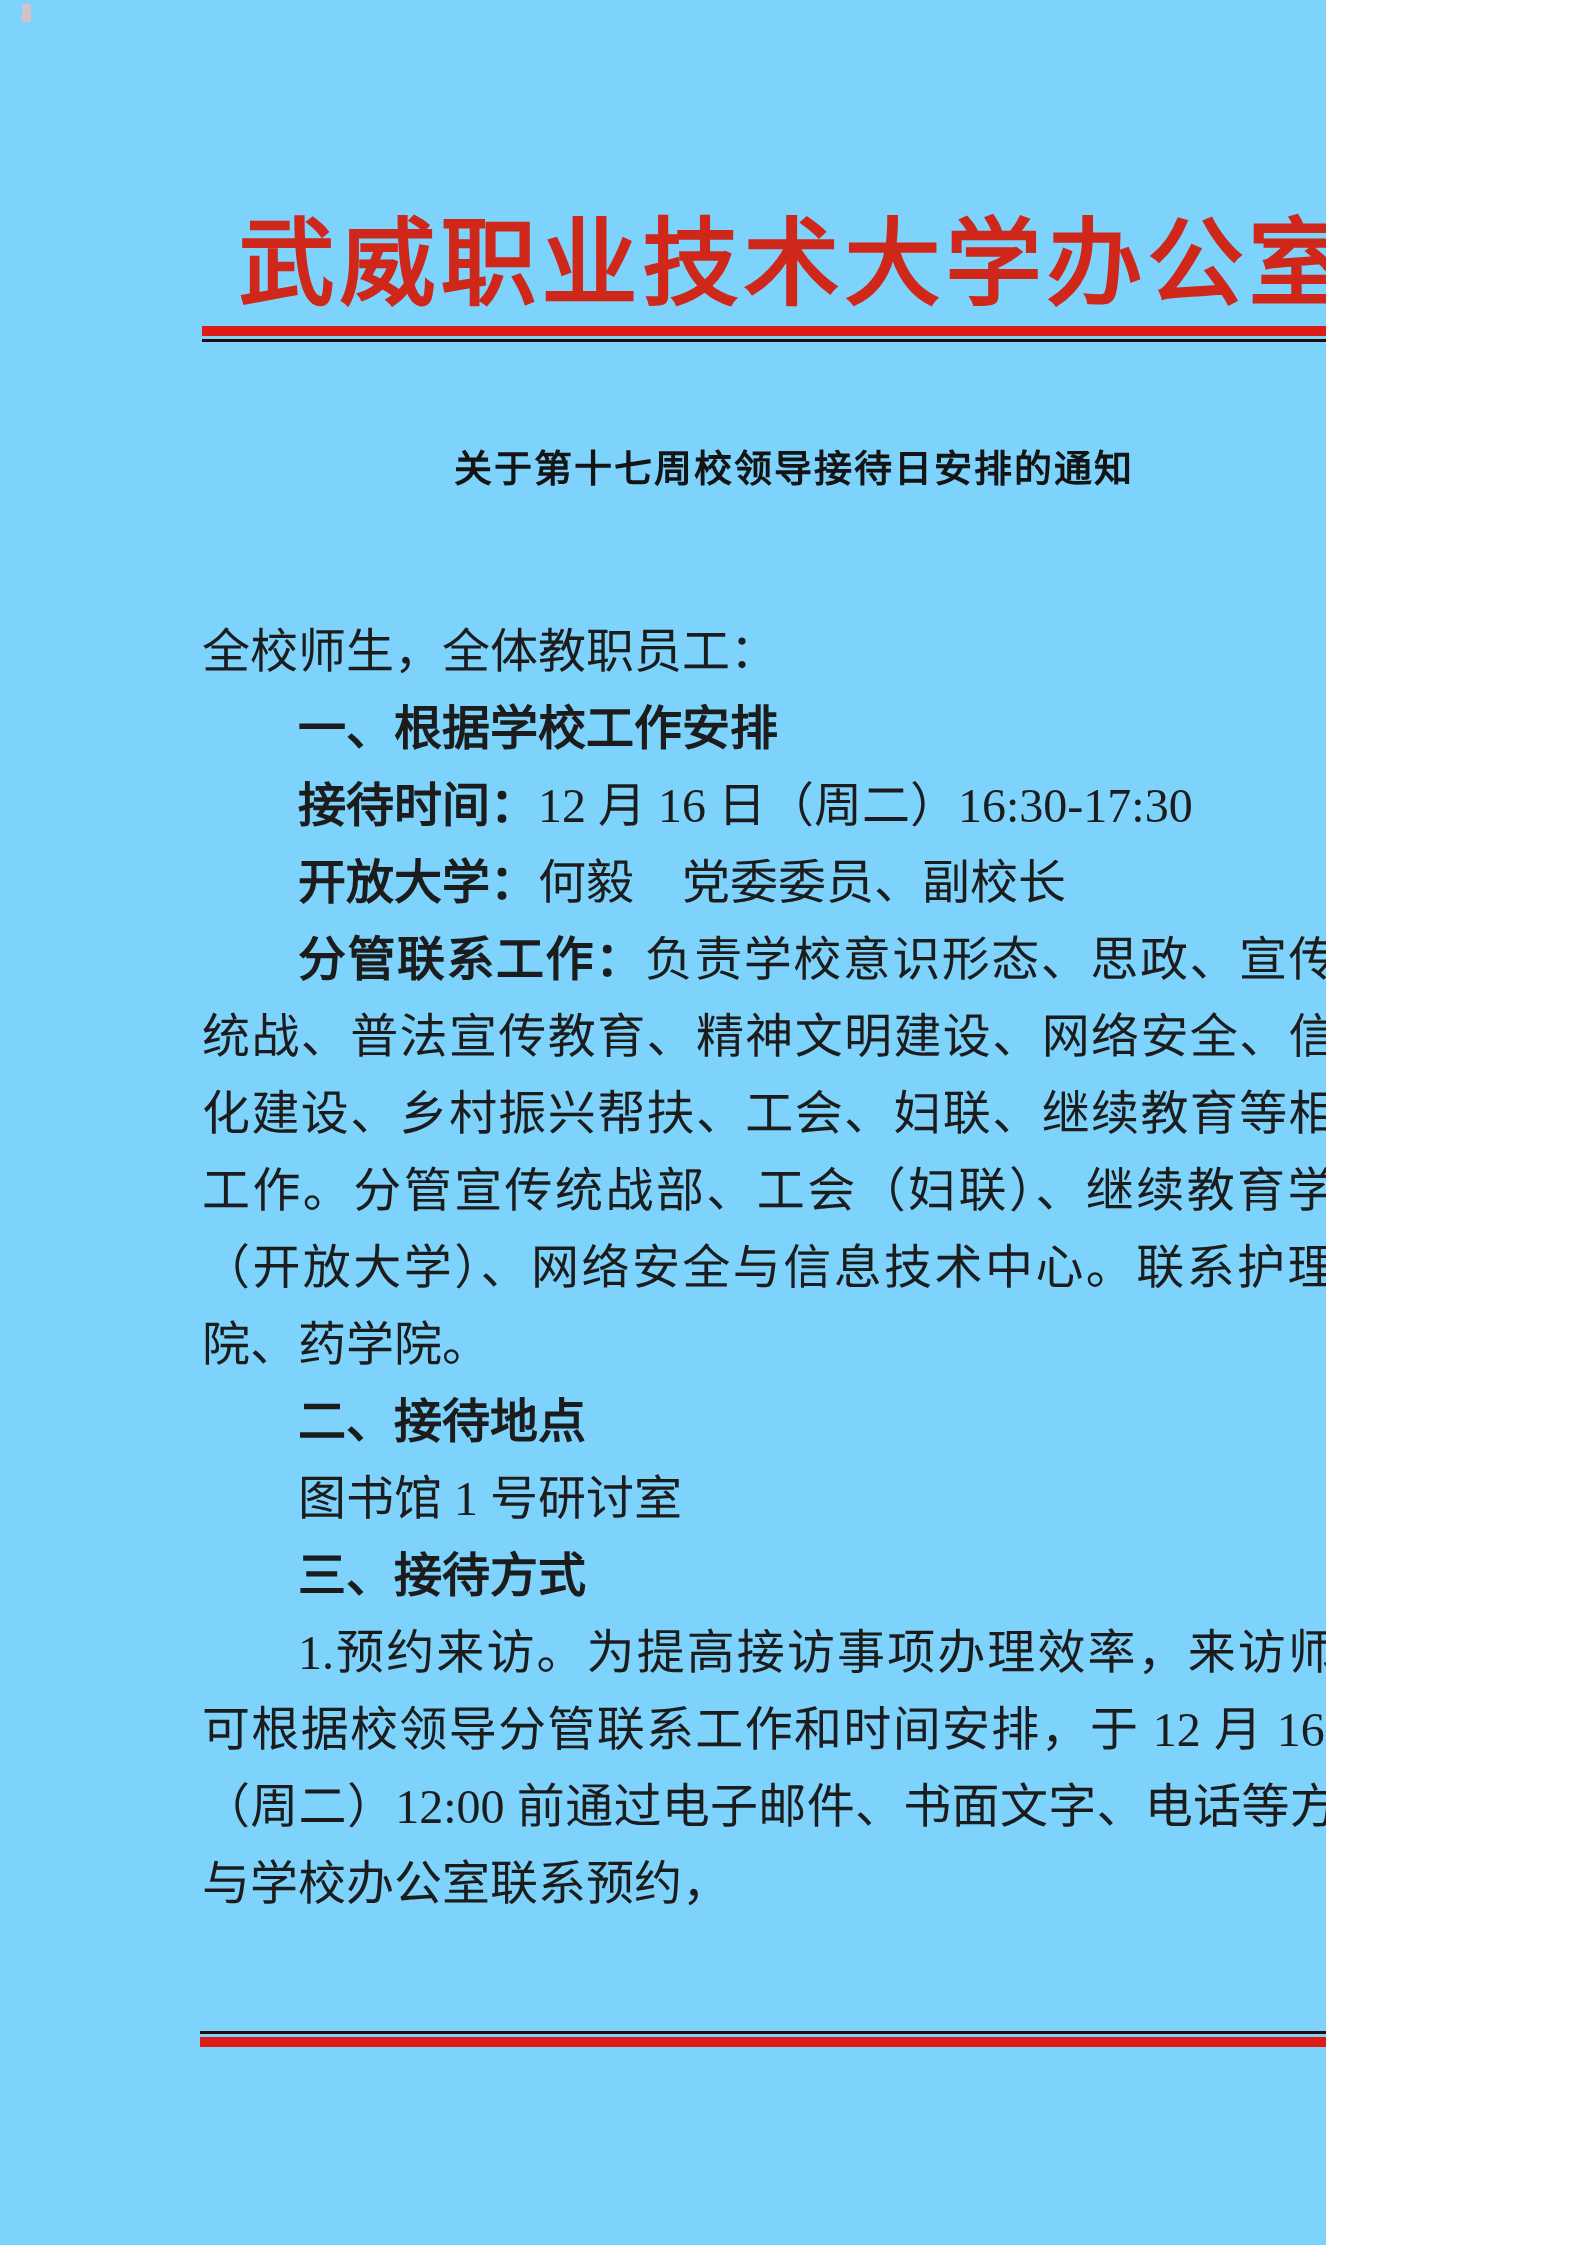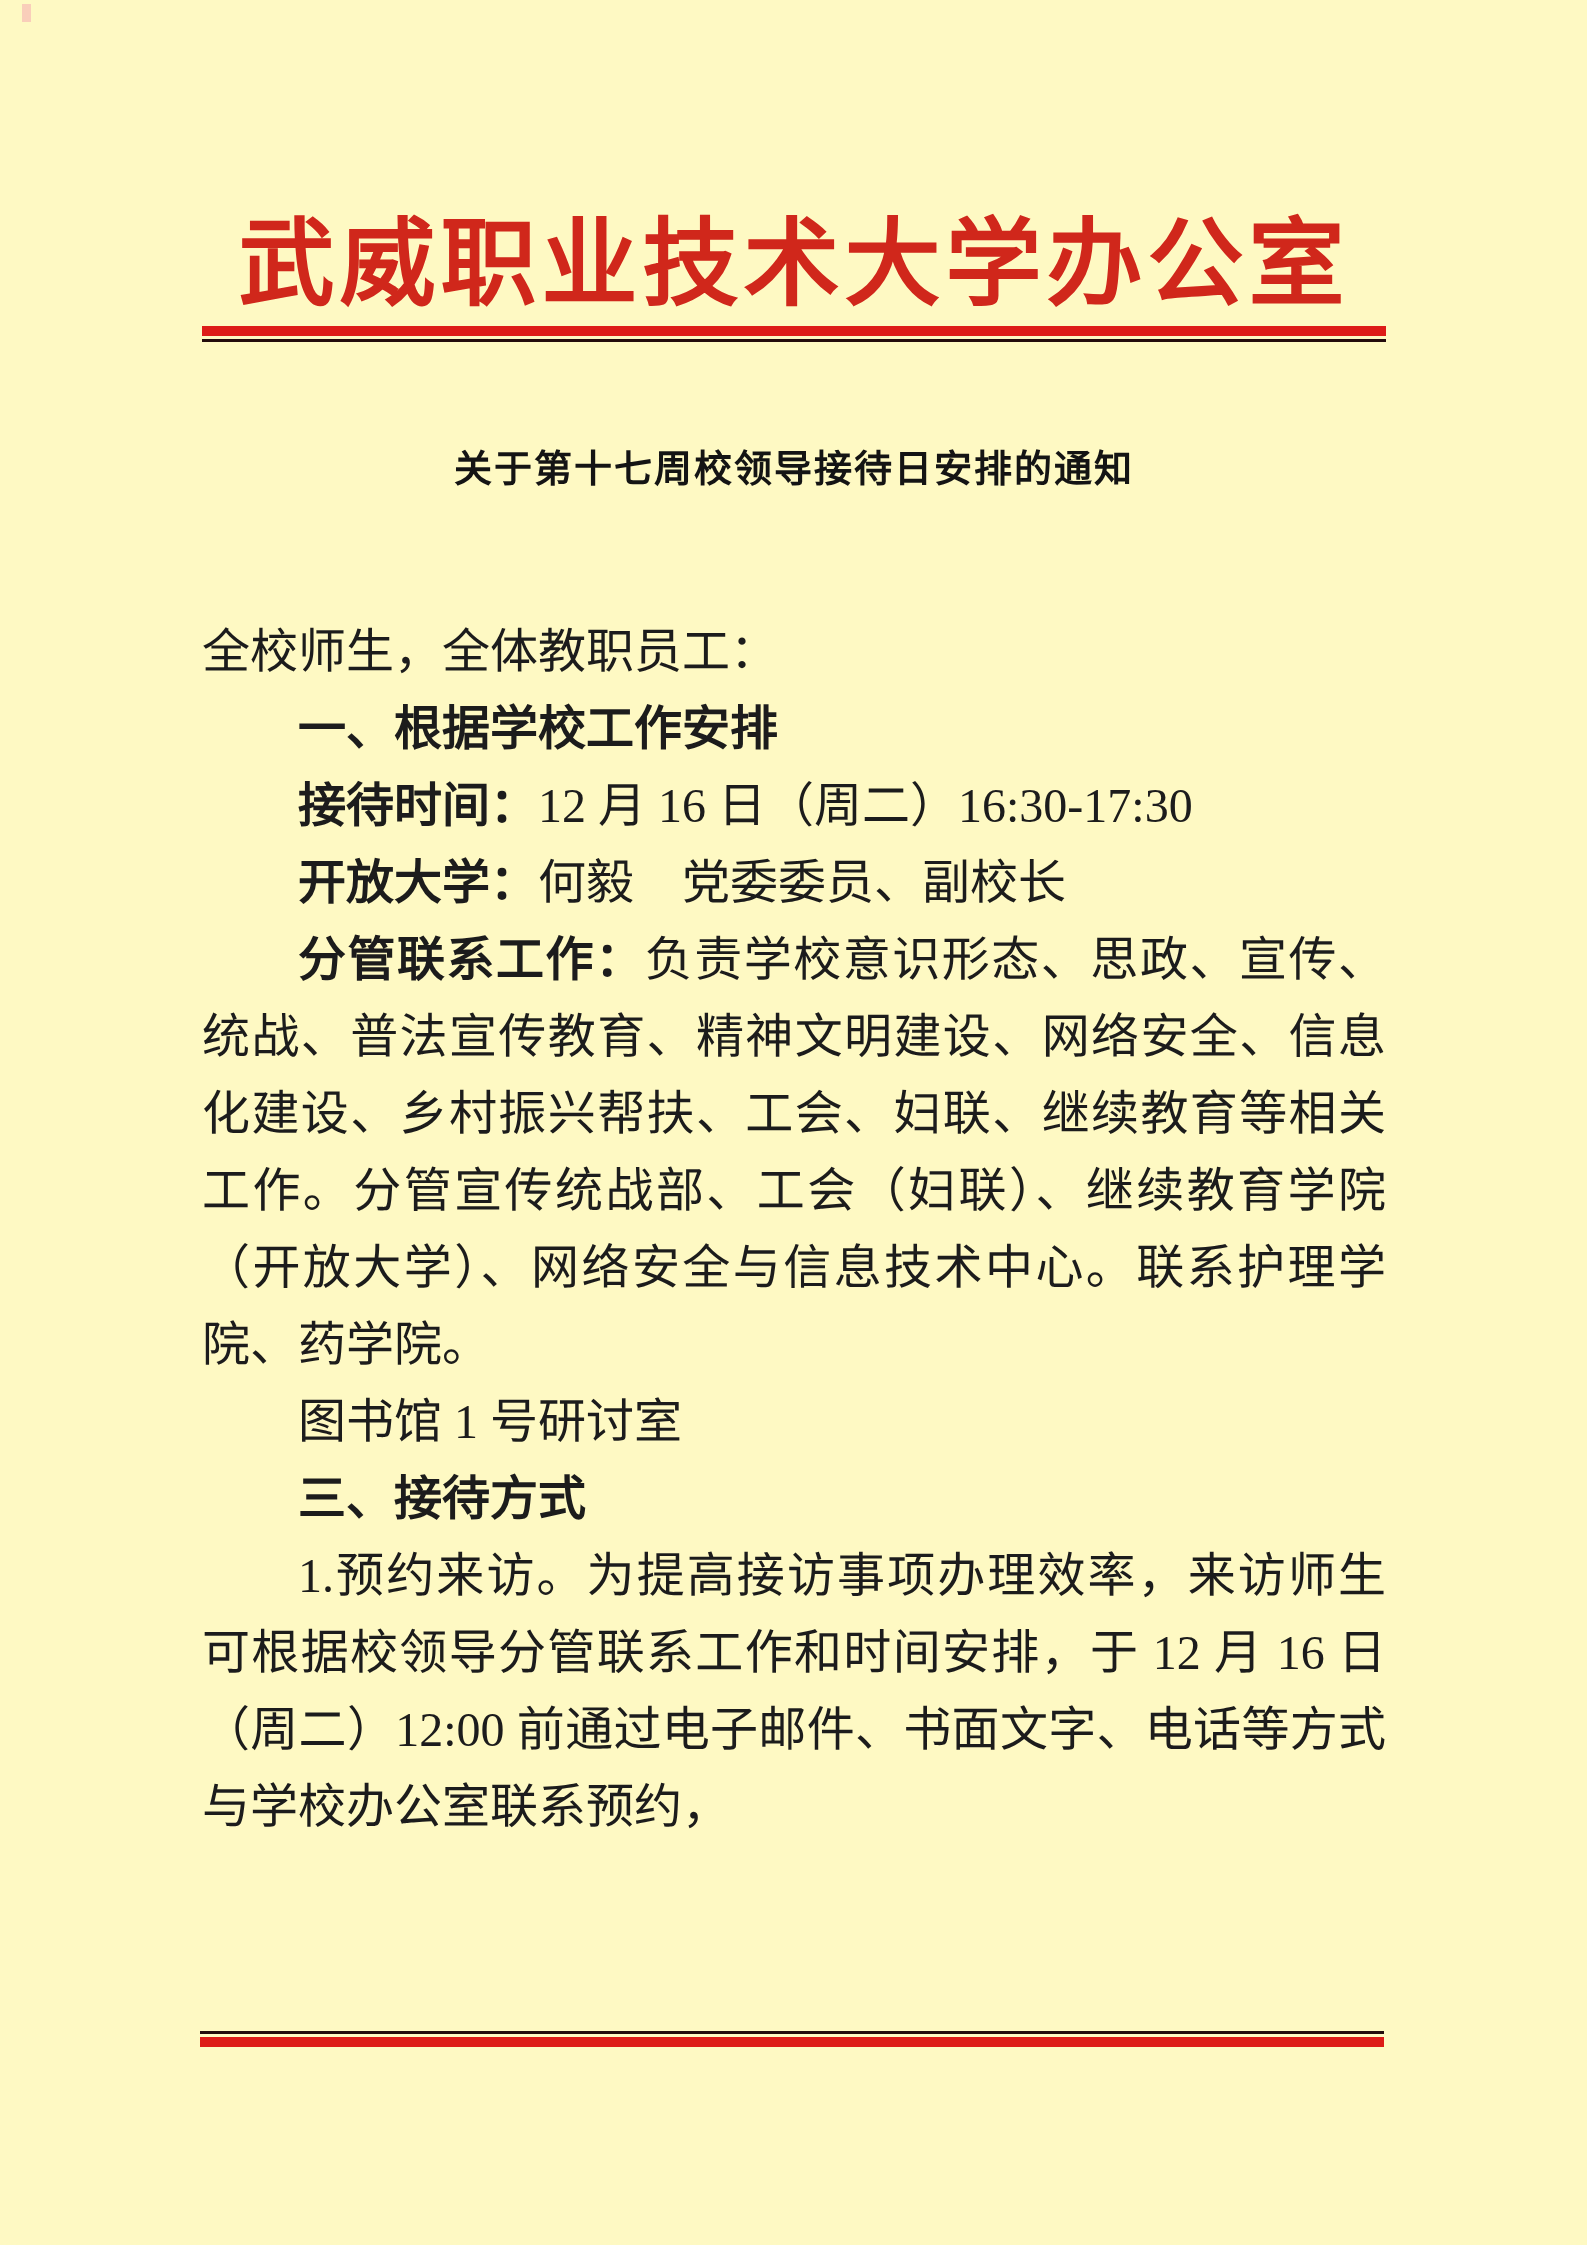--- a/index.html
+++ b/index.html
@@ -2,23 +2,23 @@
 <html lang="zh-CN"><head>
 <meta charset="utf-8">
 <style>
   html, body {
     margin: 0;
     padding: 0;
     background: #ffffff;
   }
   .page {
     position: relative;
-    width: 1587px;
+    width: 1326px;
     height: 2245px;
-    background: #fef9c3;
+    background: #7dd3fc;
     overflow: hidden;
     font-family: "Liberation Serif", "DejaVu Serif", serif;
     color: #1c1c1c;
   }
   
   .scan-speck {
     position: absolute;
     left: 22px;
     top: 4px;
     width: 9px;
@@ -110,20 +110,21 @@
 
 
     <p class="heading">一、根据学校工作安排</p>
 
     <p><span class="label">接待时间：</span><span>12 月 16 日（周二）16:30-17:30</span></p>
 
     <p><span class="label">开放大学：</span><span>何毅　党委委员、副校长</span></p>
 
     <p><span class="label">分管联系工作：</span><span>负责学校意识形态、思政、宣传、统战、普法宣传教育、精神文明建设、网络安全、信息化建设、乡村振兴帮扶、工会、妇联、继续教育等相关工作。分管宣传统战部、工会（妇联）、继续教育学院（开放大学）、网络安全与信息技术中心。联系护理学院、药学院。</span></p>
 
+    <p class="heading">二、接待地点</p>
 
     <p>图书馆 1 号研讨室</p>
 
     <p class="heading">三、接待方式</p>
 
     <p>1.预约来访。为提高接访事项办理效率，来访师生可根据校领导分管联系工作和时间安排，于 12 月 16 日（周二）12:00 前通过电子邮件、书面文字、电话等方式与学校办公室联系预约，</p>
 
   </div>
 
   <div class="divider divider-bottom">

